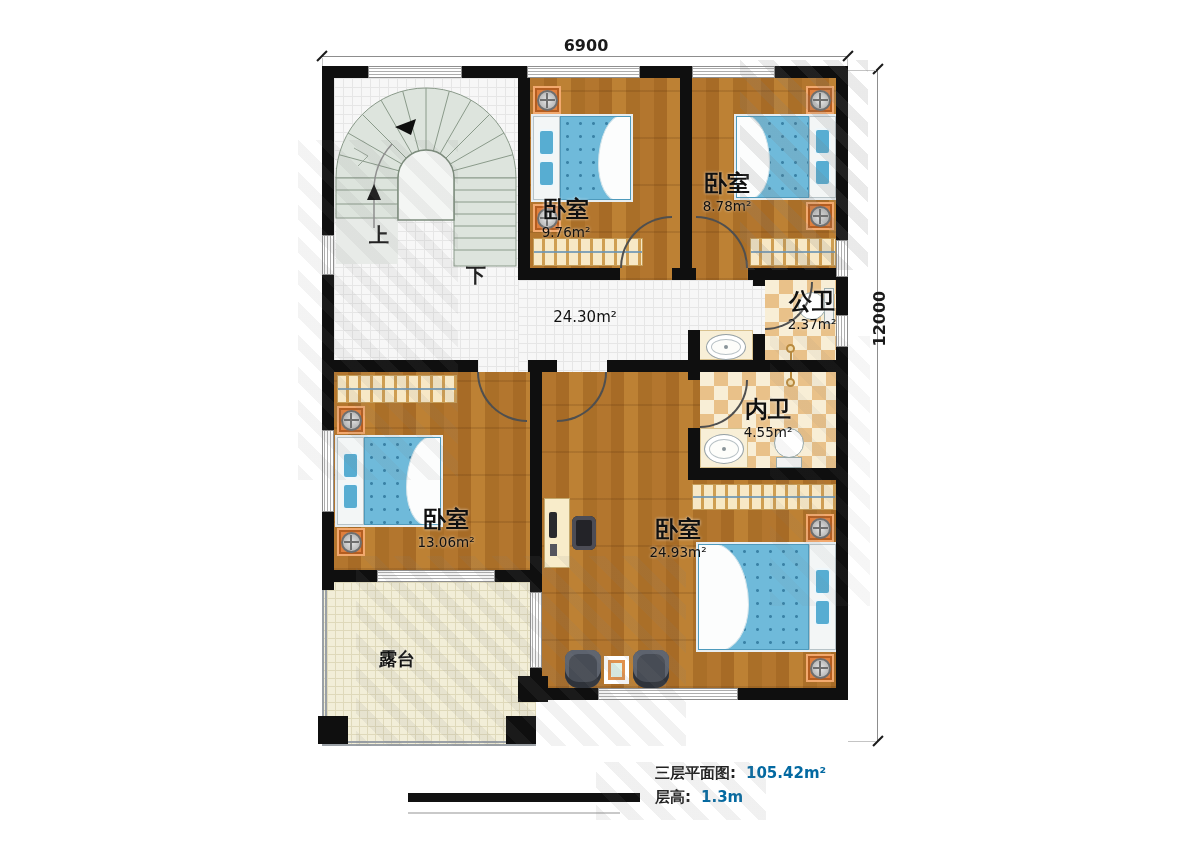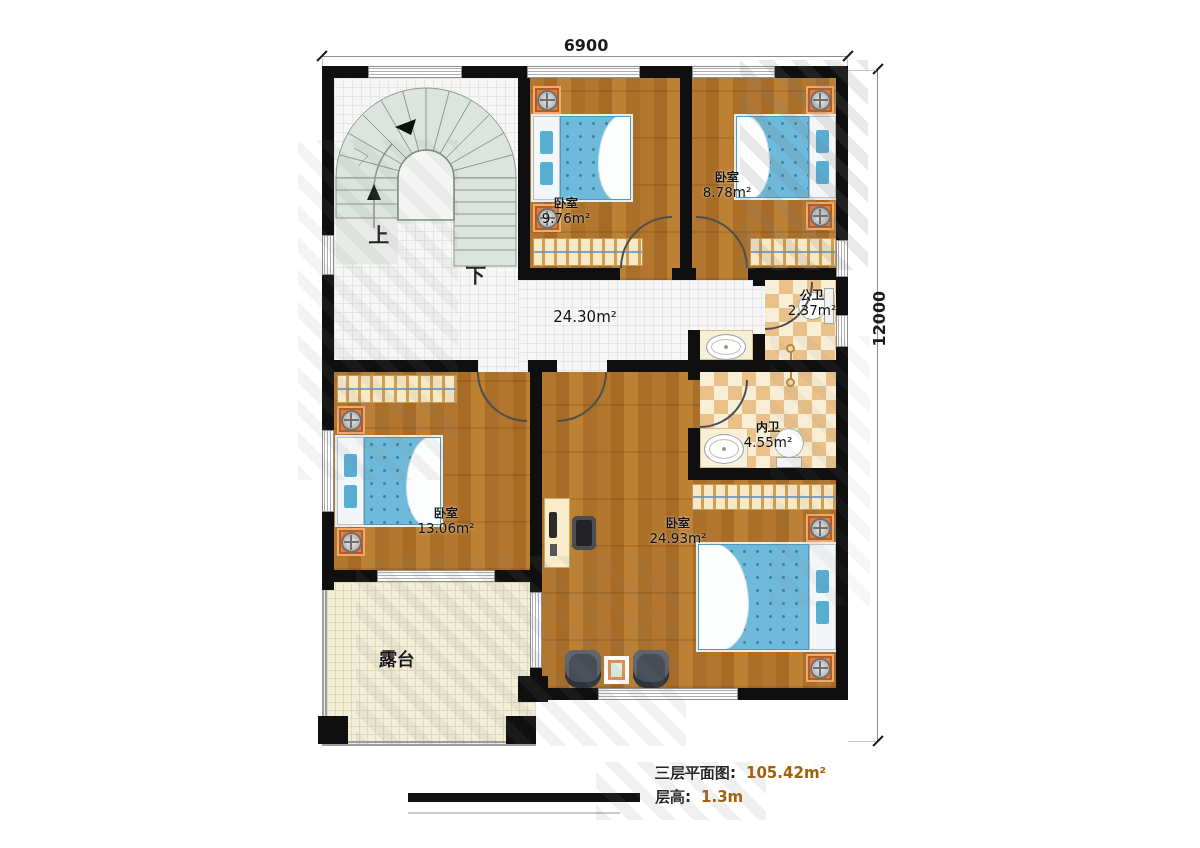--- a/index.html
+++ b/index.html
@@ -62,36 +62,36 @@
   .hook{position:absolute;width:9px;height:9px;border-radius:50%;background:#f0d9a8;border:2px solid #b98a3e;box-sizing:border-box;}
   
   .arc{position:absolute;border:0 solid #4f4f4f;box-sizing:border-box;}
   .arc.tl{border-top-left-radius:100%;border-top-width:2px;border-left-width:2px;}
   .arc.tr{border-top-right-radius:100%;border-top-width:2px;border-right-width:2px;}
   .arc.br{border-bottom-right-radius:100%;border-bottom-width:2px;border-right-width:2px;}
   .arc.bl{border-bottom-left-radius:100%;border-bottom-width:2px;border-left-width:2px;}
   
   .rlabel{position:absolute;transform:translateX(-50%);text-align:center;line-height:1.2;color:#101010;
     text-shadow:0 0 3px rgba(255,255,255,.75);white-space:nowrap;}
-  .rname{display:block;font-size:12px;font-weight:bold;}
+  .rname{display:block;font-size:23px;font-weight:bold;}
   .rarea{display:block;font-size:13.5px;font-weight:normal;}
   .biglabel{font-size:18px;font-weight:bold;}
   .stairlabel{position:absolute;font-size:20px;font-weight:bold;color:#222;}
   
   .dimline{position:absolute;background:#8d8d8d;}
   .ext{position:absolute;background:#c4c4c4;}
   .tick{position:absolute;width:14px;height:2px;background:#1a1a1a;transform:rotate(-45deg);}
   .dimtext{position:absolute;font-size:16px;font-weight:bold;color:#1a1a1a;text-align:center;}
   
   .title{position:absolute;font-size:33px;font-weight:bold;color:#222;letter-spacing:2px;white-space:nowrap;}
   .scale{font-weight:bold;color:#454545;letter-spacing:1px;margin-left:16px;}
   .tbar{position:absolute;background:#111;}
   .tline{position:absolute;background:#c9c9c9;}
   .info{position:absolute;font-size:15px;color:#222;white-space:nowrap;}
-  .info b{font-weight:bold;color:#a16207;}
+  .info b{font-weight:bold;color:#0369a1;}
   .info .lbl{font-weight:bold;margin-right:10px;}
   
   .wm{position:absolute;pointer-events:none;
     background:repeating-linear-gradient(45deg,rgba(125,125,125,.20) 0 11px,transparent 11px 23px);}
 </style>
 </head>
 <body>
 
 <div class="canvas">
 
@@ -278,21 +278,21 @@
     <span class="rname">卧室</span>
     <span class="rarea">8.78m²</span>
   </div>
   <div class="rlabel" style="left:585px;top:308px">
     <span class="rarea" style="font-size:15px">24.30m²</span>
   </div>
   <div class="rlabel" style="left:812px;top:288px">
     <span class="rname">公卫</span>
     <span class="rarea">2.37m²</span>
   </div>
-  <div class="rlabel" style="left:768px;top:420px">
+  <div class="rlabel" style="left:768px;top:396px">
     <span class="rname">内卫</span>
     <span class="rarea">4.55m²</span>
   </div>
   <div class="rlabel" style="left:446px;top:506px">
     <span class="rname">卧室</span>
     <span class="rarea">13.06m²</span>
   </div>
   <div class="rlabel" style="left:678px;top:516px">
     <span class="rname">卧室</span>
     <span class="rarea">24.93m²</span>

